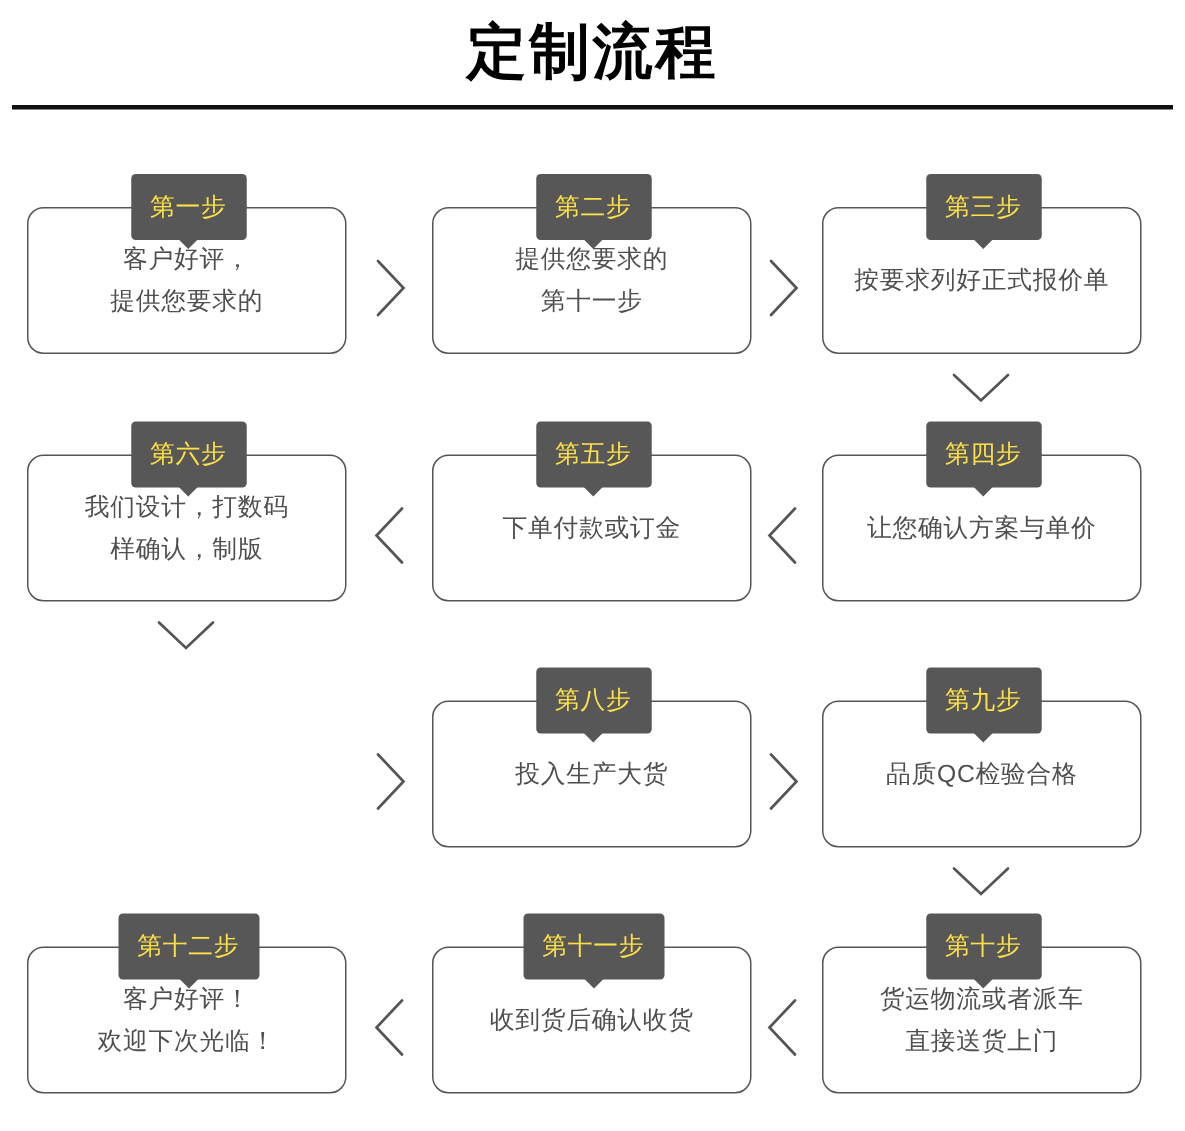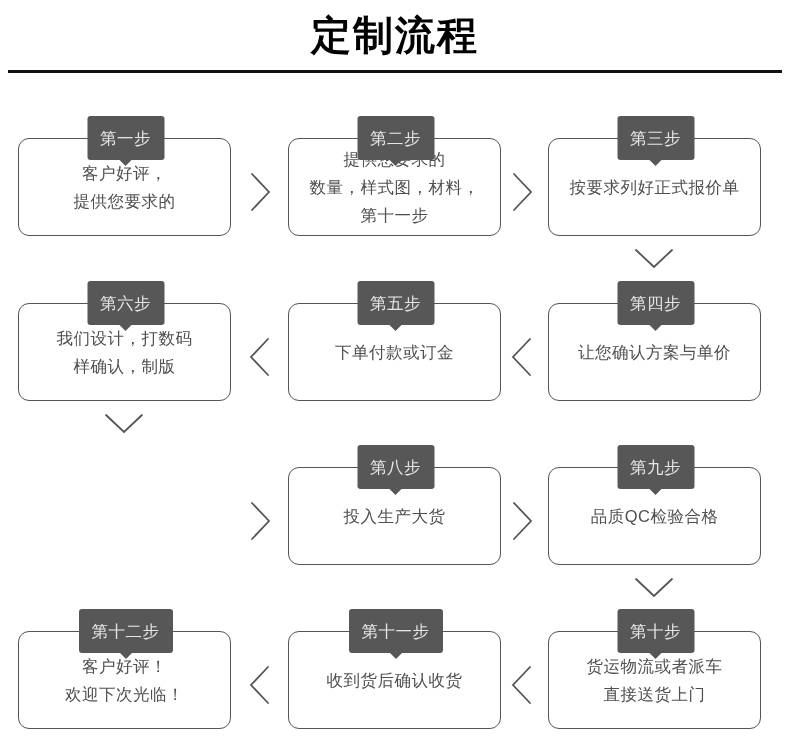--- a/index.html
+++ b/index.html
@@ -113,21 +113,21 @@
     position: absolute;
     top: 0;
     left: 50%;
     transform: translateX(-50%);
     min-width: 68px;
     height: 44px;
     padding: 0 13px;
     box-sizing: border-box;
     background: #575757;
     border-radius: 3px;
-    color: #e5e5e5;
+    color: #fde047;
     font-size: 16.5px;
     line-height: 44px;
     text-align: center;
     white-space: nowrap;
     letter-spacing: 0.5px;
   }
   .badge-tail {
     position: absolute;
     left: 50%;
     bottom: -6px;
@@ -186,21 +186,20 @@
 
       <div class="conn-h gap-0">
         <svg width="34" height="56" viewBox="0 0 34 56" aria-hidden="true">
           <polyline points="9,10 26,28 9,46" fill="none" stroke="#555555" stroke-width="1.8" stroke-linecap="round" stroke-linejoin="miter"></polyline>
         </svg>
       </div>
 
       <div class="cell col-1">
         <div class="step-box">
           <div class="step-line">提供您要求的</div>
-          <div class="step-line">数量，样式图，材料，</div>
           <div class="step-line">第十一步</div>
         </div>
         <div class="step-badge">第二步<span class="badge-tail"></span></div>
       </div>
 
       <div class="conn-h gap-1">
         <svg width="34" height="56" viewBox="0 0 34 56" aria-hidden="true">
           <polyline points="9,10 26,28 9,46" fill="none" stroke="#555555" stroke-width="1.8" stroke-linecap="round" stroke-linejoin="miter"></polyline>
         </svg>
       </div>

